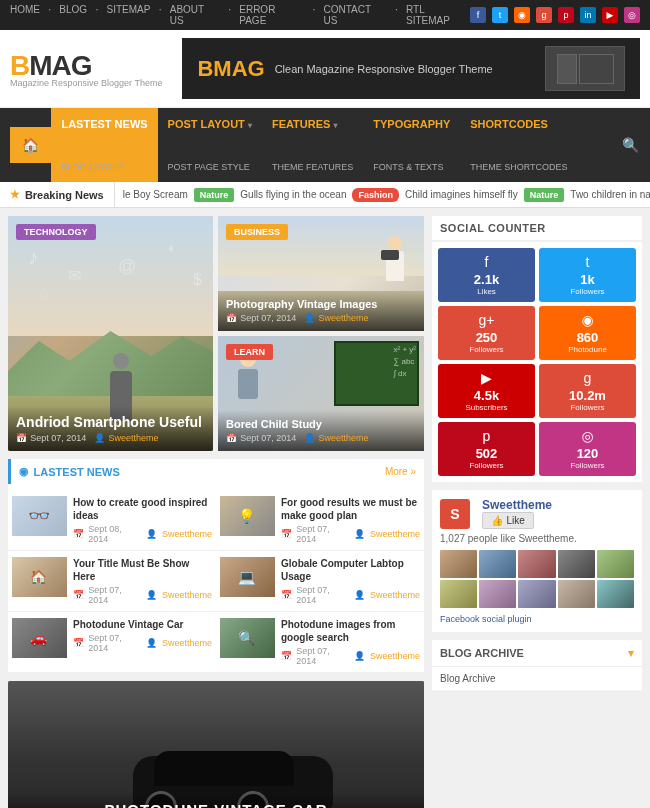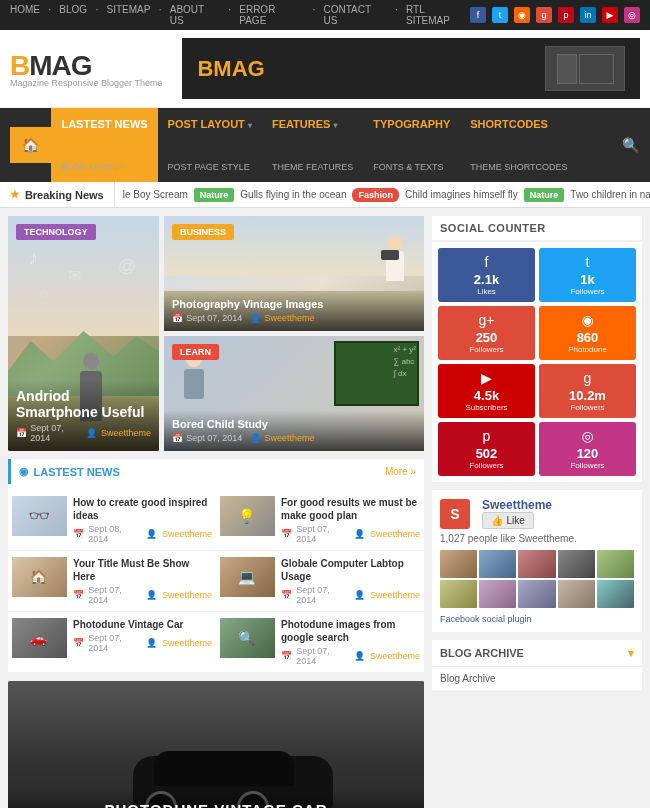--- a/index.html
+++ b/index.html
@@ -50,21 +50,21 @@
     .breaking-text { color: #555; font-size: 10px; white-space: nowrap; }
 
     
     .content-wrap { display: flex; gap: 0; padding: 8px; gap: 8px; }
     .main-col { flex: 1; min-width: 0; }
     .side-col { width: 210px; flex-shrink: 0; }
 
     
     .featured-grid { display: flex; gap: 5px; margin-bottom: 8px; }
     .feat-main { flex: 1; position: relative; overflow: hidden; border-radius: 2px; min-height: 200px; }
-    .feat-right { display: flex; flex-direction: column; gap: 5px; width: 260px; }
+    .feat-right { display: flex; flex-direction: column; gap: 5px; width: 206px; }
     .feat-right-top { position: relative; overflow: hidden; height: 115px; }
     .feat-right-bottom { position: relative; overflow: hidden; height: 115px; }
     .feat-main-bg { background: linear-gradient(135deg, #8ab4c8 0%, #c4a882 40%, #6b8a5a 100%); width: 100%; height: 235px; position: relative; }
 
     .category-badge { position: absolute; top: 8px; left: 8px; padding: 3px 8px; color: #fff; font-size: 9px; font-weight: bold; border-radius: 2px; text-transform: uppercase; }
     .cat-tech { background: #9b59b6; }
     .cat-biz { background: #f5a623; }
     .cat-learn { background: #e74c3c; }
 
     .feat-overlay { position: absolute; bottom: 0; left: 0; right: 0; background: linear-gradient(transparent, rgba(0,0,0,0.7)); padding: 8px; }
@@ -176,20 +176,21 @@
 
 <div class="header">
   <div>
     <div class="logo-bmag"><span>B</span><span style="color:#333">MAG</span></div>
     <span class="logo-sub">Magazine Responsive Blogger Theme</span>
   </div>
   <div class="header-banner" style="flex:1; margin-left:10px;">
     <div>
       <span class="banner-logo"><span>B</span><span>MAG</span></span>
     </div>
+    <div class="banner-text">Clean Magazine Responsive Blogger Theme</div>
     <div class="header-img-preview" style="margin-left:auto;">
       <div style="display:flex;gap:2px;">
         <div style="width:20px;height:30px;background:#555;border:1px solid #666;"></div>
         <div style="width:35px;height:30px;background:#444;border:1px solid #666;"></div>
       </div>
     </div>
   </div>
 </div>
 
 <div class="main-nav">

